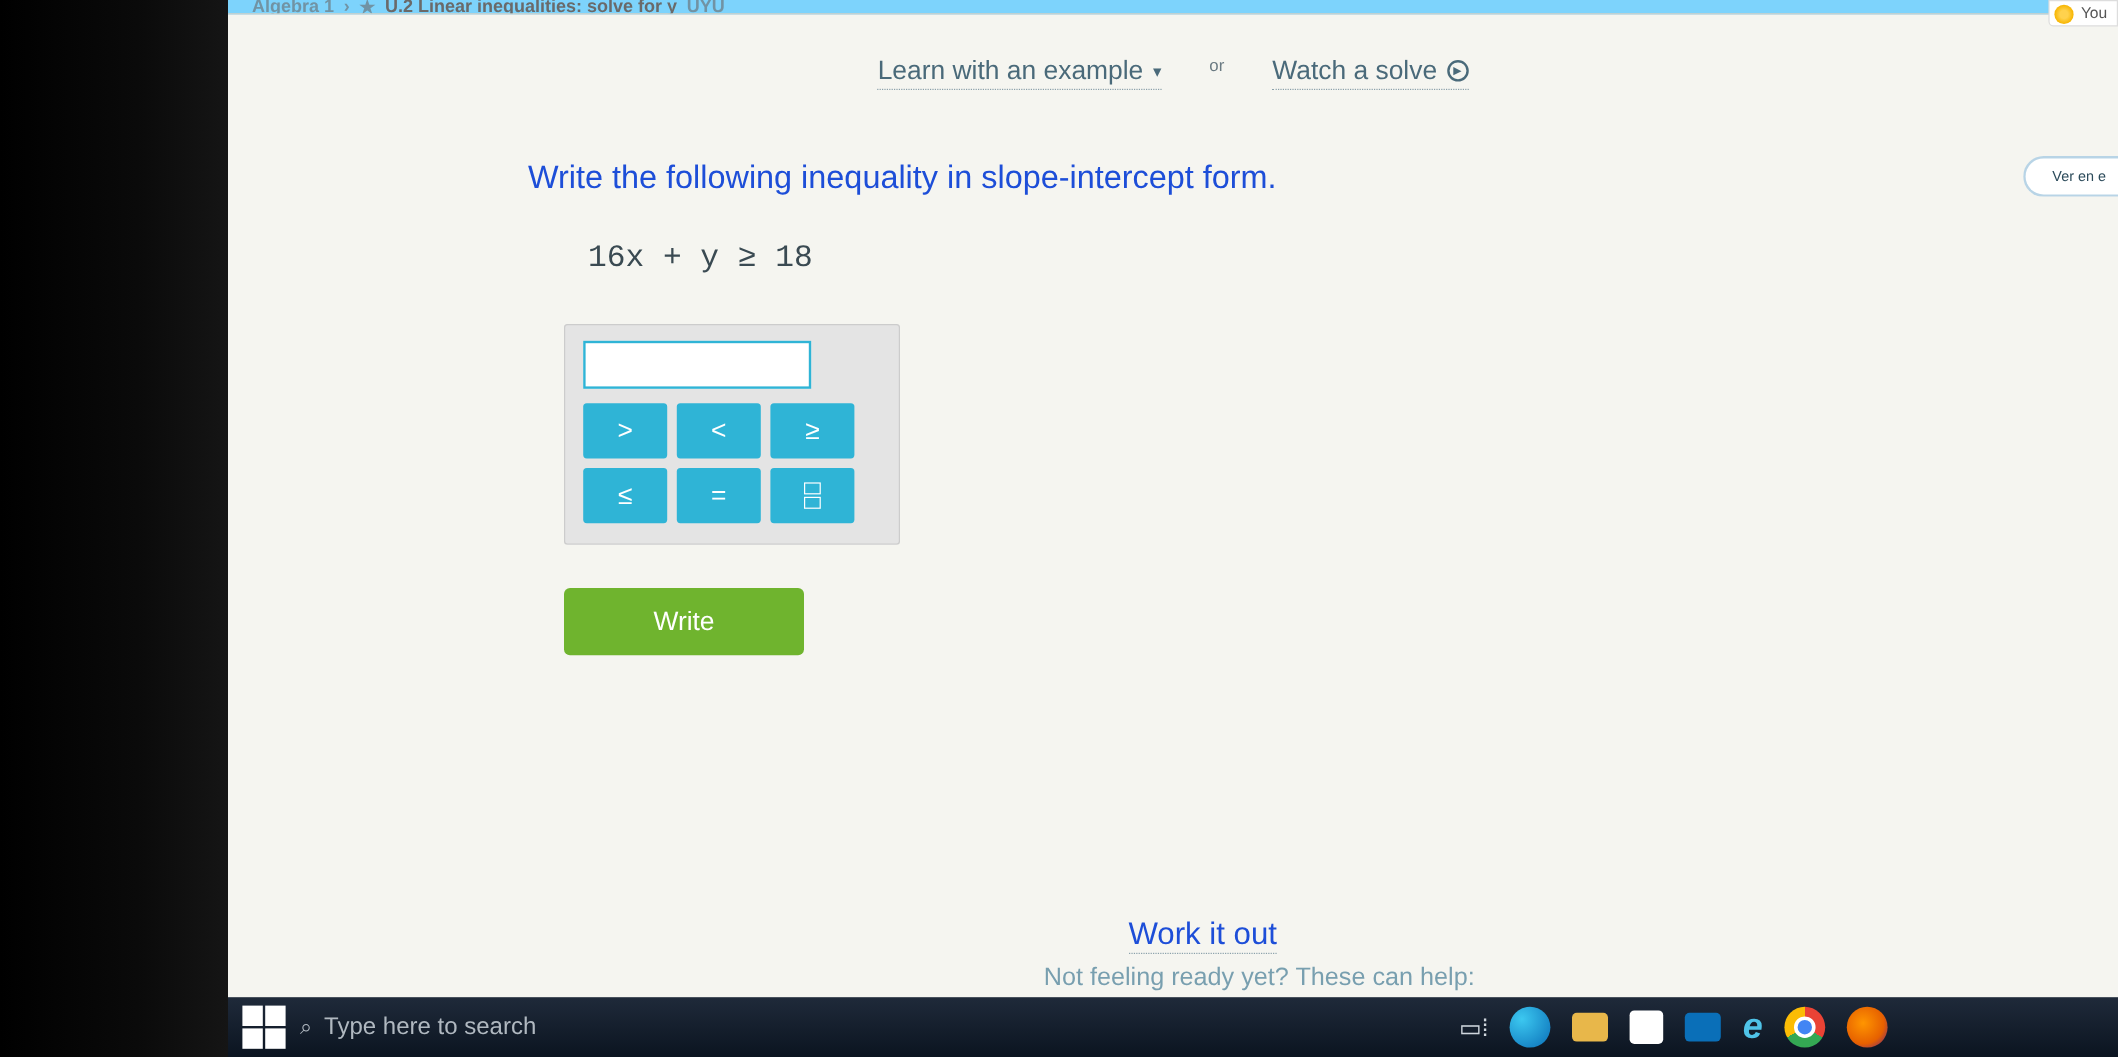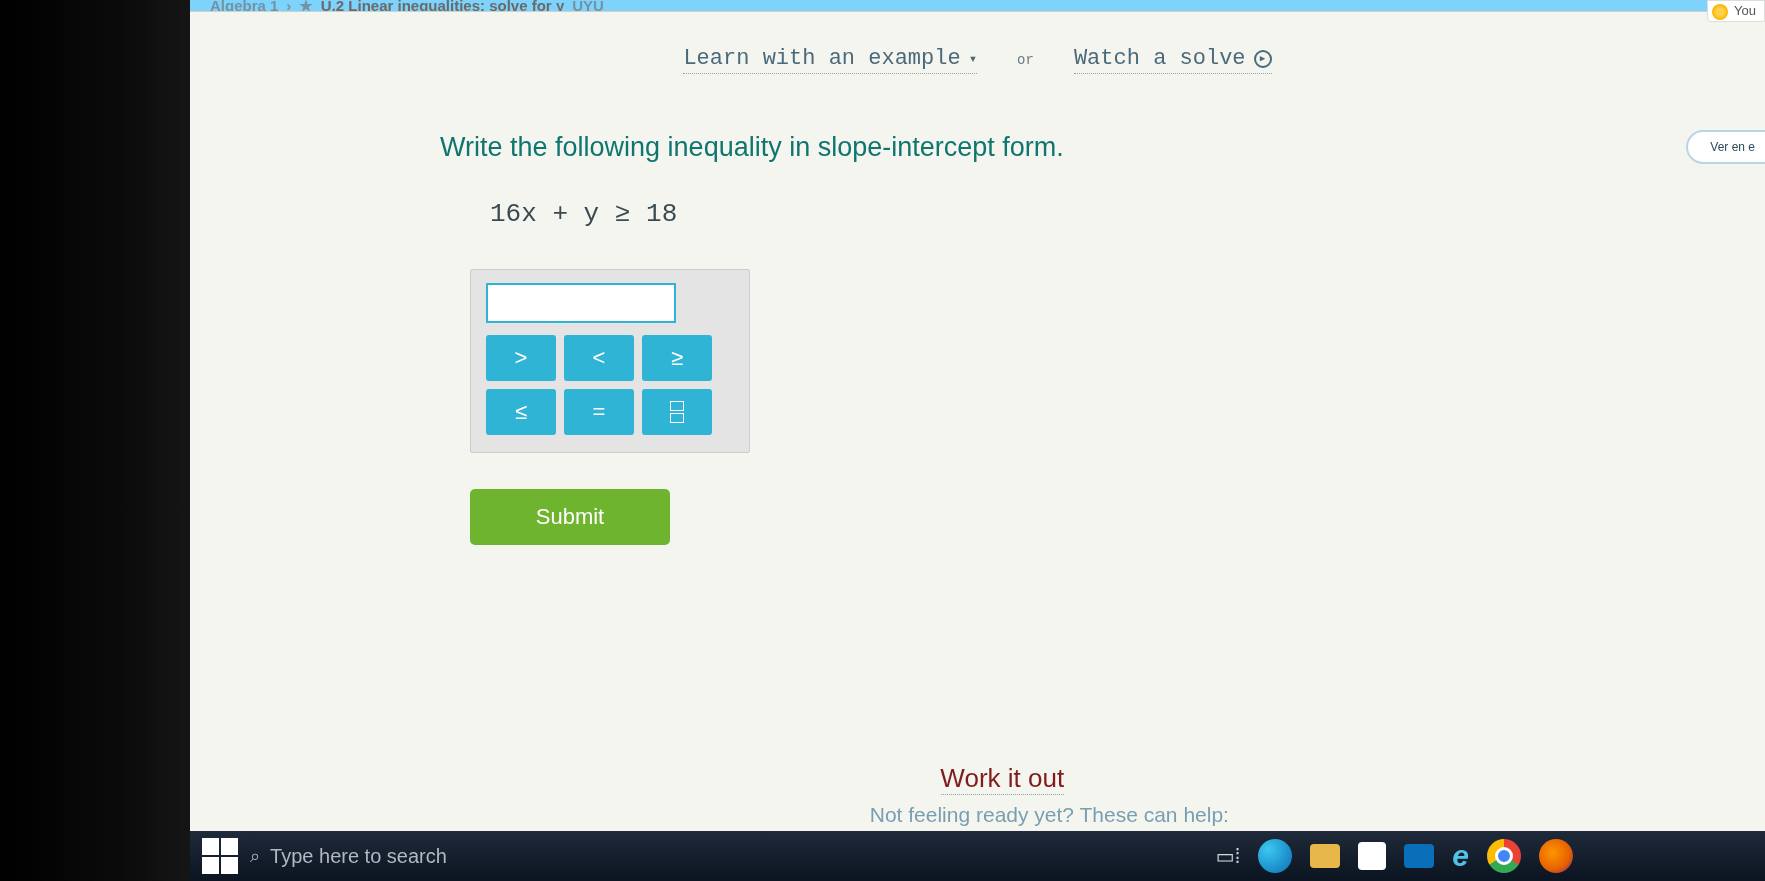--- a/index.html
+++ b/index.html
@@ -56,26 +56,24 @@
       content: "";
       position: absolute;
       left: 4px; top: 3px;
       width: 16px; height: 16px;
       background: radial-gradient(circle, #ffd24d 30%, #f7b500 70%);
       border-radius: 50%;
     }
     .help-links {
       display: flex;
       justify-content: center;
-      align-items: center;
       gap: 40px;
       padding: 34px 0 18px;
       color: #4a6a7a;
       font-size: 22px;
-      font-family: Liberation Mono, monospace;
     }
     .help-link {
       display: inline-flex;
       align-items: center;
       gap: 8px;
       border-bottom: 1px dotted #8aa0aa;
       padding-bottom: 2px;
       cursor: pointer;
     }
     .help-or { color: #6a7a82; font-size: 14px; }
@@ -100,21 +98,21 @@
       color: #2b4a5a;
       font-size: 12px;
       cursor: pointer;
     }
     .content {
       padding: 40px 0 0 250px;
       color: #3a4a52;
     }
     .prompt {
       font-size: 27px;
-      color: #0f766e;
+      color: #1d4ed8;
       margin-bottom: 36px;
     }
     .equation {
       font-size: 26px;
       color: #3a4a52;
       margin: 0 0 40px 50px;
       font-family: Liberation Mono, monospace;
     }
     .instructions {
       font-size: 25px;
@@ -175,21 +173,21 @@
       border-radius: 5px;
       font-size: 22px;
       cursor: pointer;
     }
     .work-it-out {
       position: absolute;
       left: 50%;
       transform: translateX(-30%);
       bottom: 86px;
       font-size: 26px;
-      color: #7f1d1d;
+      color: #1d4ed8;
       border-bottom: 1px dotted #8aa0aa;
       cursor: pointer;
     }
     .not-ready {
       position: absolute;
       left: 50%;
       transform: translateX(-30%);
       bottom: 54px;
       font-size: 21px;
       color: #5a8aa0;
@@ -295,21 +293,21 @@
         <button class="key">=</button>
         <button class="key frac">
           <span class="frac-box">
               <span></span>
               <span></span>
             </span>
         </button>
       </div>
     </div>
 
-    <button class="submit-btn">Submit</button>
+    <button class="submit-btn">Write</button>
   </div>
 
   <div class="work-it-out">Work it out</div>
   <div class="not-ready">Not feeling ready yet? These can help:</div>
 </div>
 
 <div class="taskbar">
   <div class="start-btn">
     <span></span>
       <span></span>

